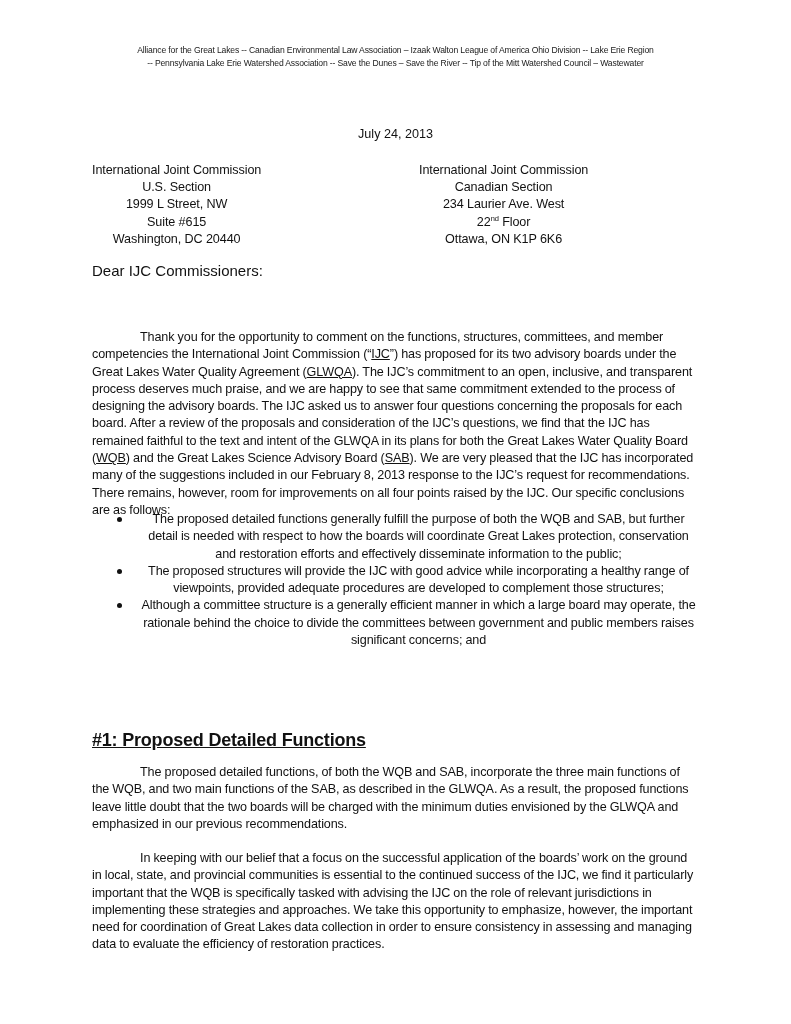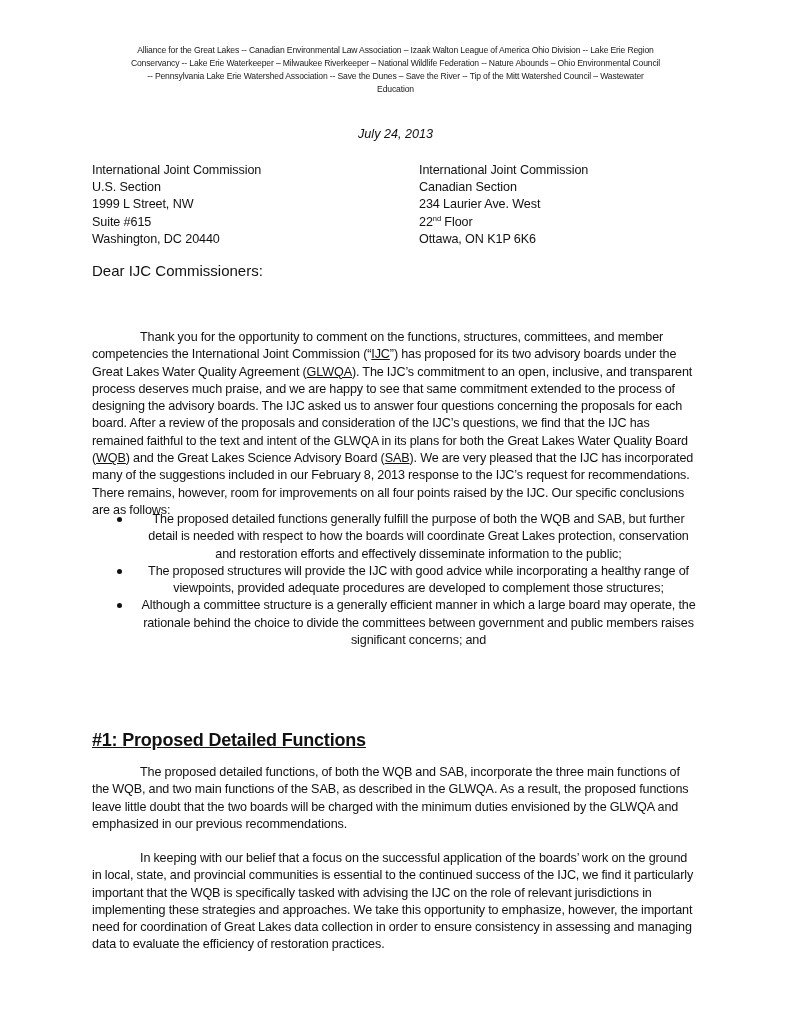--- a/index.html
+++ b/index.html
@@ -34,28 +34,28 @@
       color: #1a1a1a;
     }
     .date {
       position: absolute;
       left: 0;
       width: 791px;
       top: 126px;
       text-align: center;
       font-size: 12.6px;
       line-height: 17.3px;
-      font-style: italic;
     }
     .address-col {
       position: absolute;
       top: 162px;
       font-size: 12.6px;
       line-height: 17.2px;
       letter-spacing: -0.1px;
+      text-align: center;
     }
     .address-col div { white-space: nowrap; }
     .addr-left { left: 92px; }
     .addr-right { left: 419px; }
     sup.ord {
       font-size: 7.5px;
       line-height: 0;
       vertical-align: 5px;
     }
     .salutation {
@@ -123,23 +123,21 @@
     .p2 { top: 736px; }
     .p3 { top: 822px; }
   </style>
 </head>
 <body>
 
 <div class="page">
 
   <div class="letterhead">
     <div>Alliance for the Great Lakes -- Canadian Environmental Law Association – Izaak Walton League of America Ohio Division -- Lake Erie Region</div>
-    <div>Conservancy -- Lake Erie Waterkeeper – Milwaukee Riverkeeper – National Wildlife Federation -- Nature Abounds – Ohio Environmental Council</div>
     <div>-- Pennsylvania Lake Erie Watershed Association -- Save the Dunes – Save the River -- Tip of the Mitt Watershed Council – Wastewater</div>
-    <div>Education</div>
   </div>
 
   <div class="date">July 24, 2013</div>
 
   <div class="address-col addr-left">
     <div>International Joint Commission</div>
     <div>U.S. Section</div>
     <div>1999 L Street, NW</div>
     <div>Suite #615</div>
     <div>Washington, DC 20440</div>

